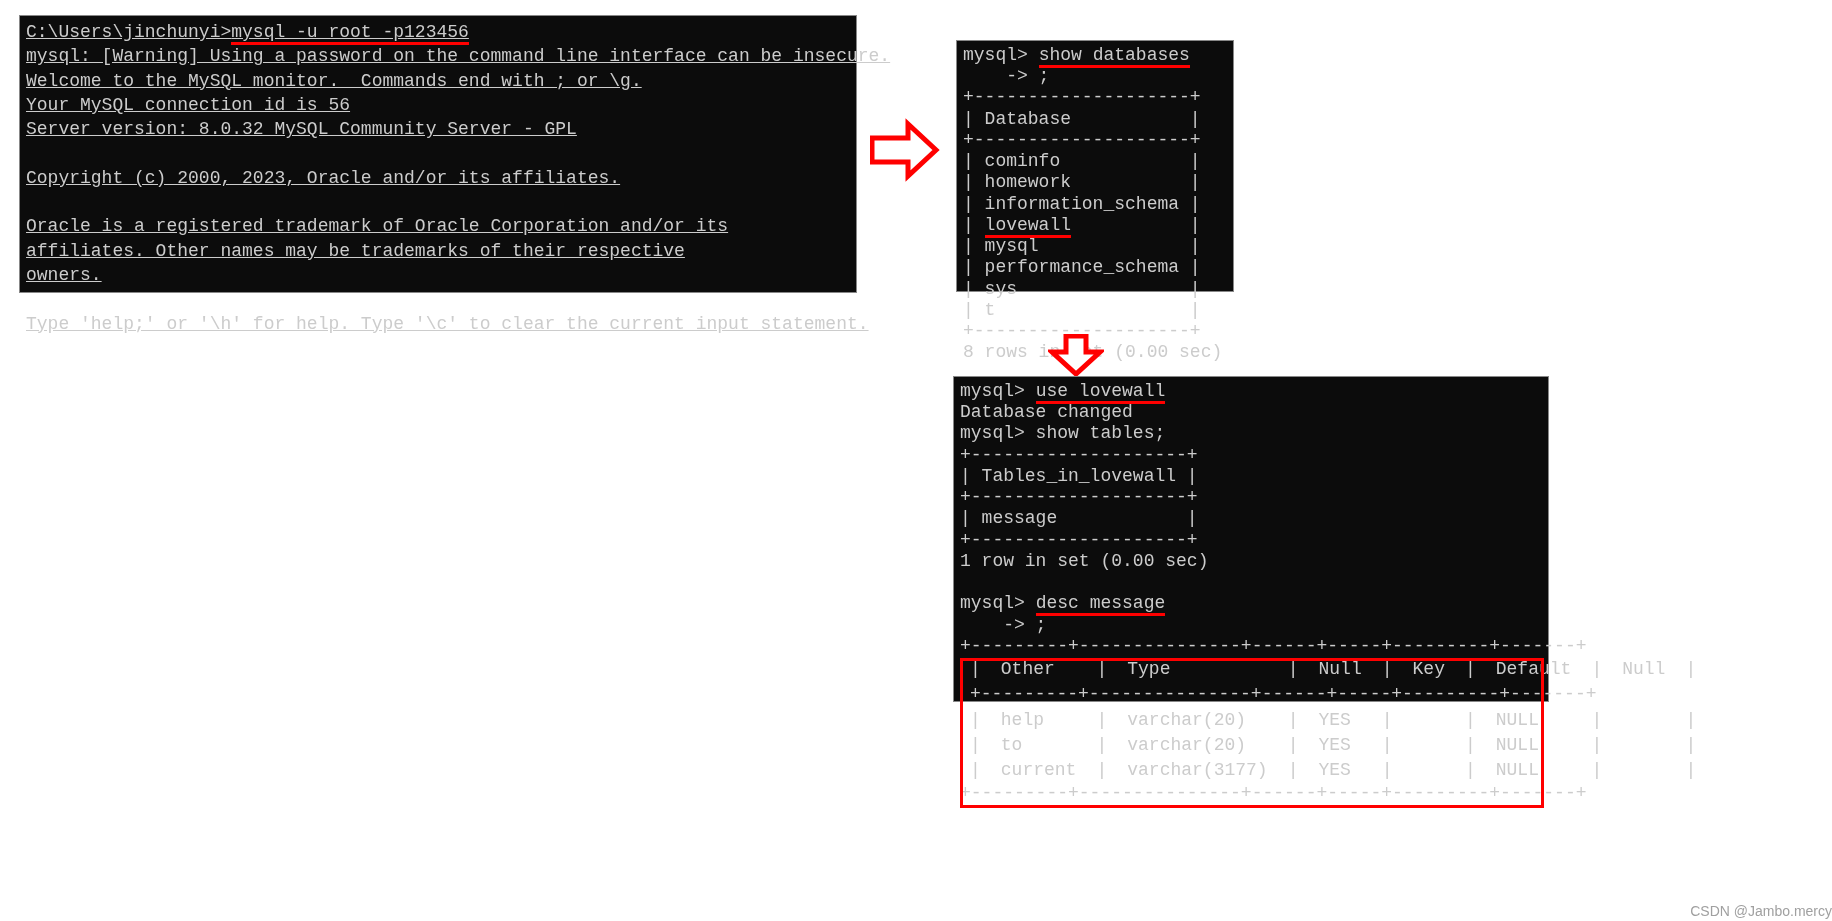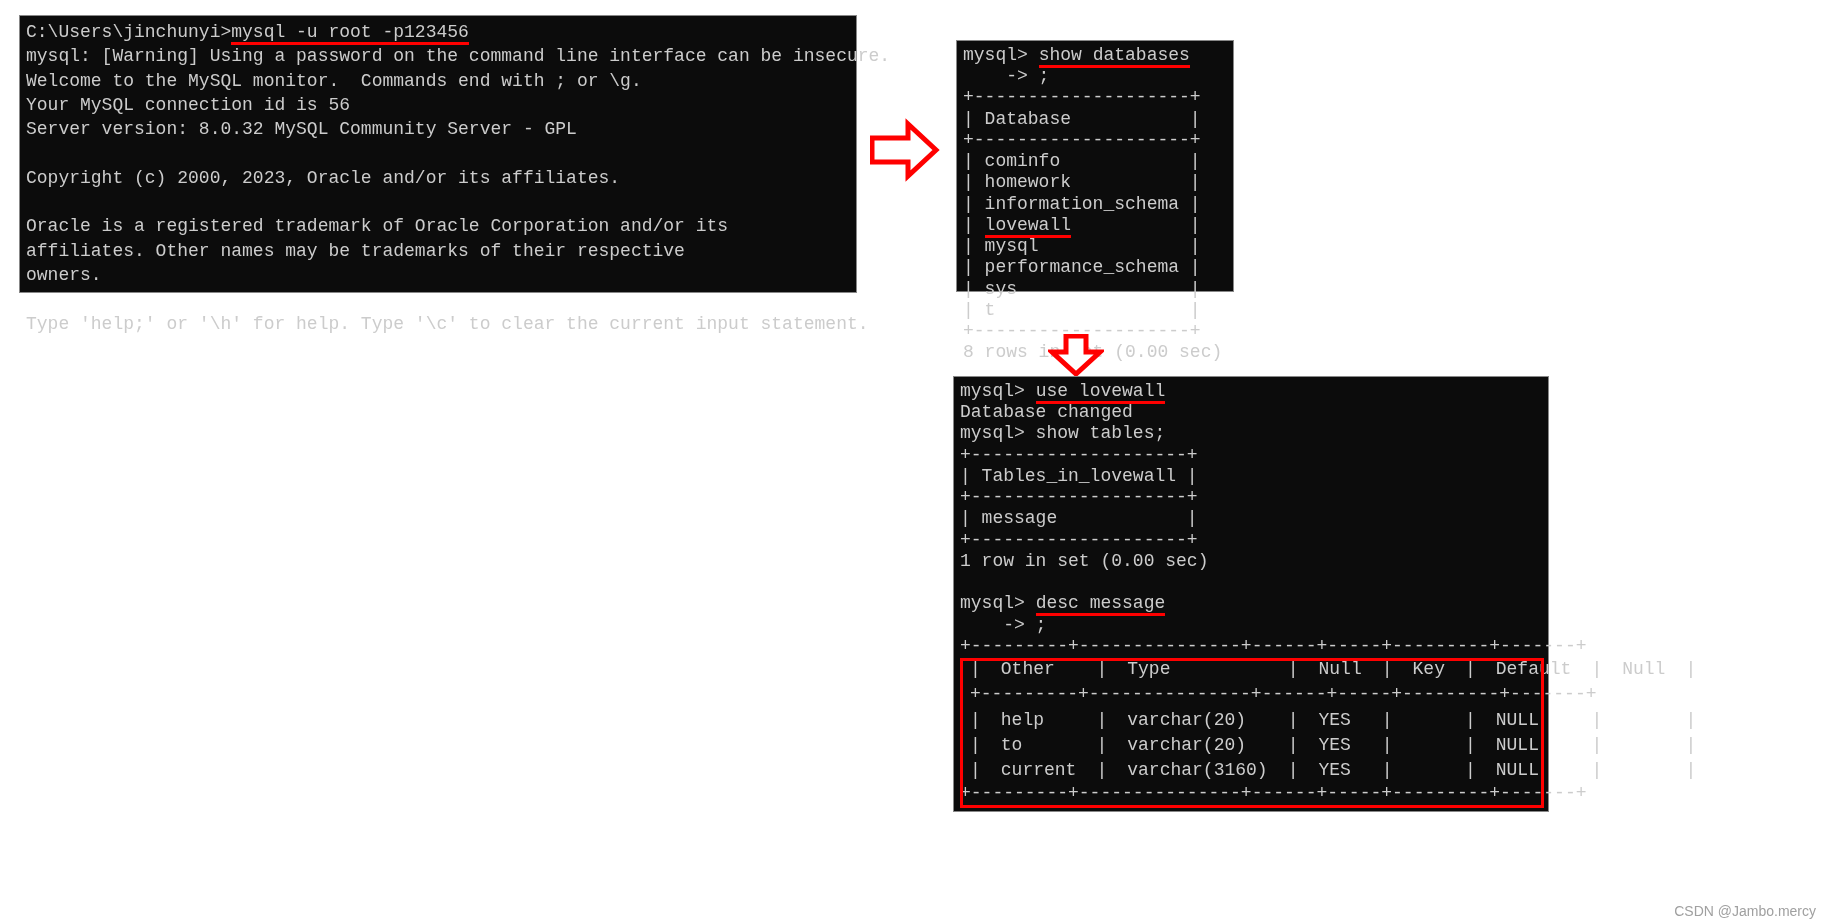--- a/index.html
+++ b/index.html
@@ -20,34 +20,35 @@
     padding: 4px 6px;
     box-sizing: border-box;
     position: absolute;
   }
   .term1 {
     left: 19px;
     top: 15px;
     width: 838px;
     height: 278px;
     border: 1px solid #888;
+    text-decoration: underline;
   }
   .term2 {
     left: 956px;
     top: 6px;
     width: 278px;
     height: 252px;
     border: 1px solid #888;
     margin-top: 34px;
   }
   .term3 {
     left: 953px;
     top: 376px;
     width: 596px;
-    height: 436px;
+    height: 326px;
     border: 1px solid #888;
   }
   .underline-red {
     border-bottom: 3px solid #ff0000;
     padding-bottom: 0px;
   }
   .red-box {
     border: 3px solid #ff0000;
     position: absolute;
     box-sizing: border-box;
@@ -71,21 +72,21 @@
     height: 64px;
   }
   .arrow-down {
     left: 1048px;
     top: 334px;
     width: 56px;
     height: 42px;
   }
   .watermark {
     position: absolute;
-    right: 16px;
+    right: 0;
     bottom: 2px;
     font-size: 14px;
     color: #a0a0a0;
     font-family: Arial, sans-serif;
   }
   .term2 {
     font-size: 18px;
     line-height: 1.18;
   }
   .term3 {
@@ -183,21 +184,21 @@
 <tr>
 <td>|</td><td>to</td>
 <td>|</td><td>varchar(20)</td>
 <td>|</td><td>YES</td>
 <td>|</td><td></td>
 <td>|</td><td>NULL</td>
 <td>|</td><td></td><td>|</td>
 </tr>
 <tr>
 <td>|</td><td>current</td>
-<td>|</td><td>varchar(3160)</td>
+<td>|</td><td>varchar(3177)</td>
 <td>|</td><td>YES</td>
 <td>|</td><td></td>
 <td>|</td><td>NULL</td>
 <td>|</td><td></td><td>|</td>
 </tr>
 </tbody></table><span class="dash-sep">+---------+---------------+------+-----+---------+-------+</span></div>
 
 <div class="red-box redbox1"></div>
 
 <div class="watermark">CSDN @Jambo.mercy</div>

